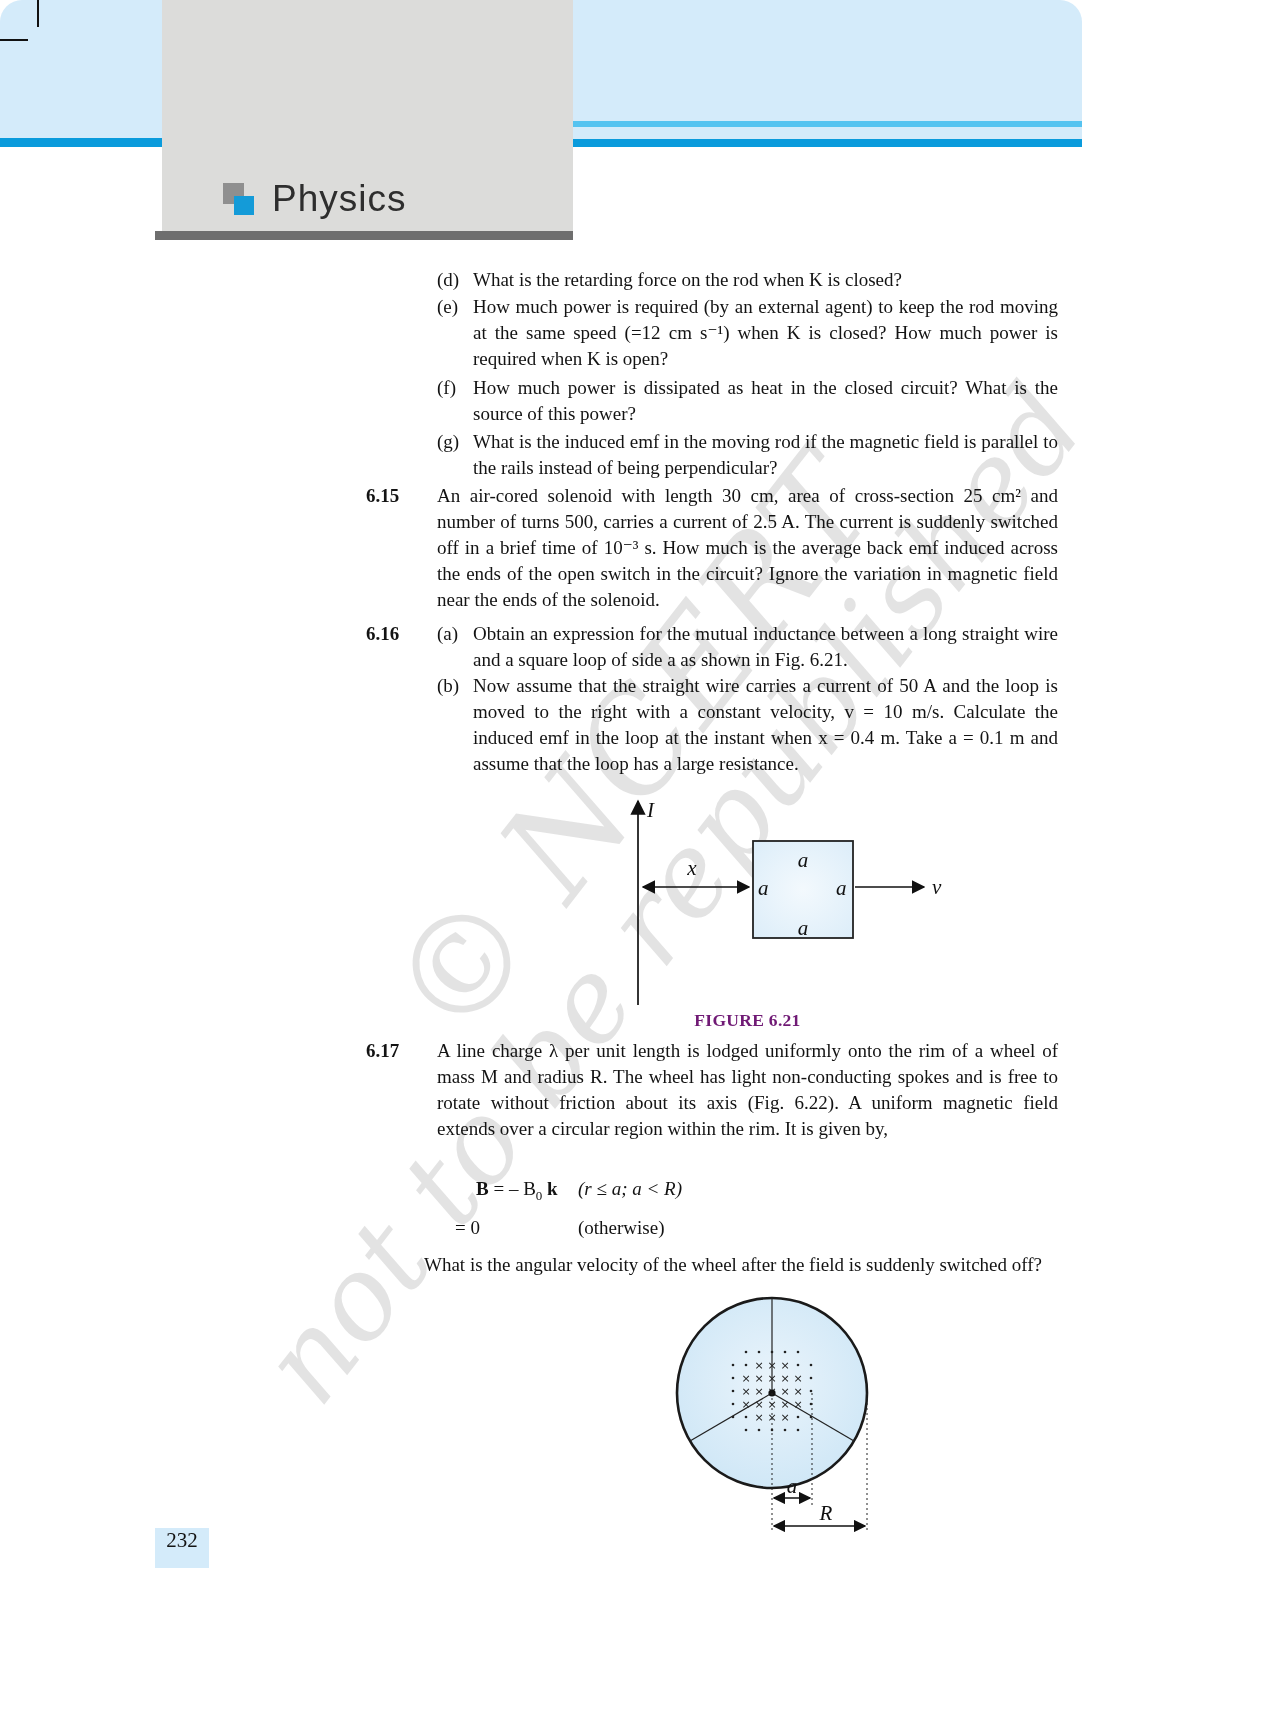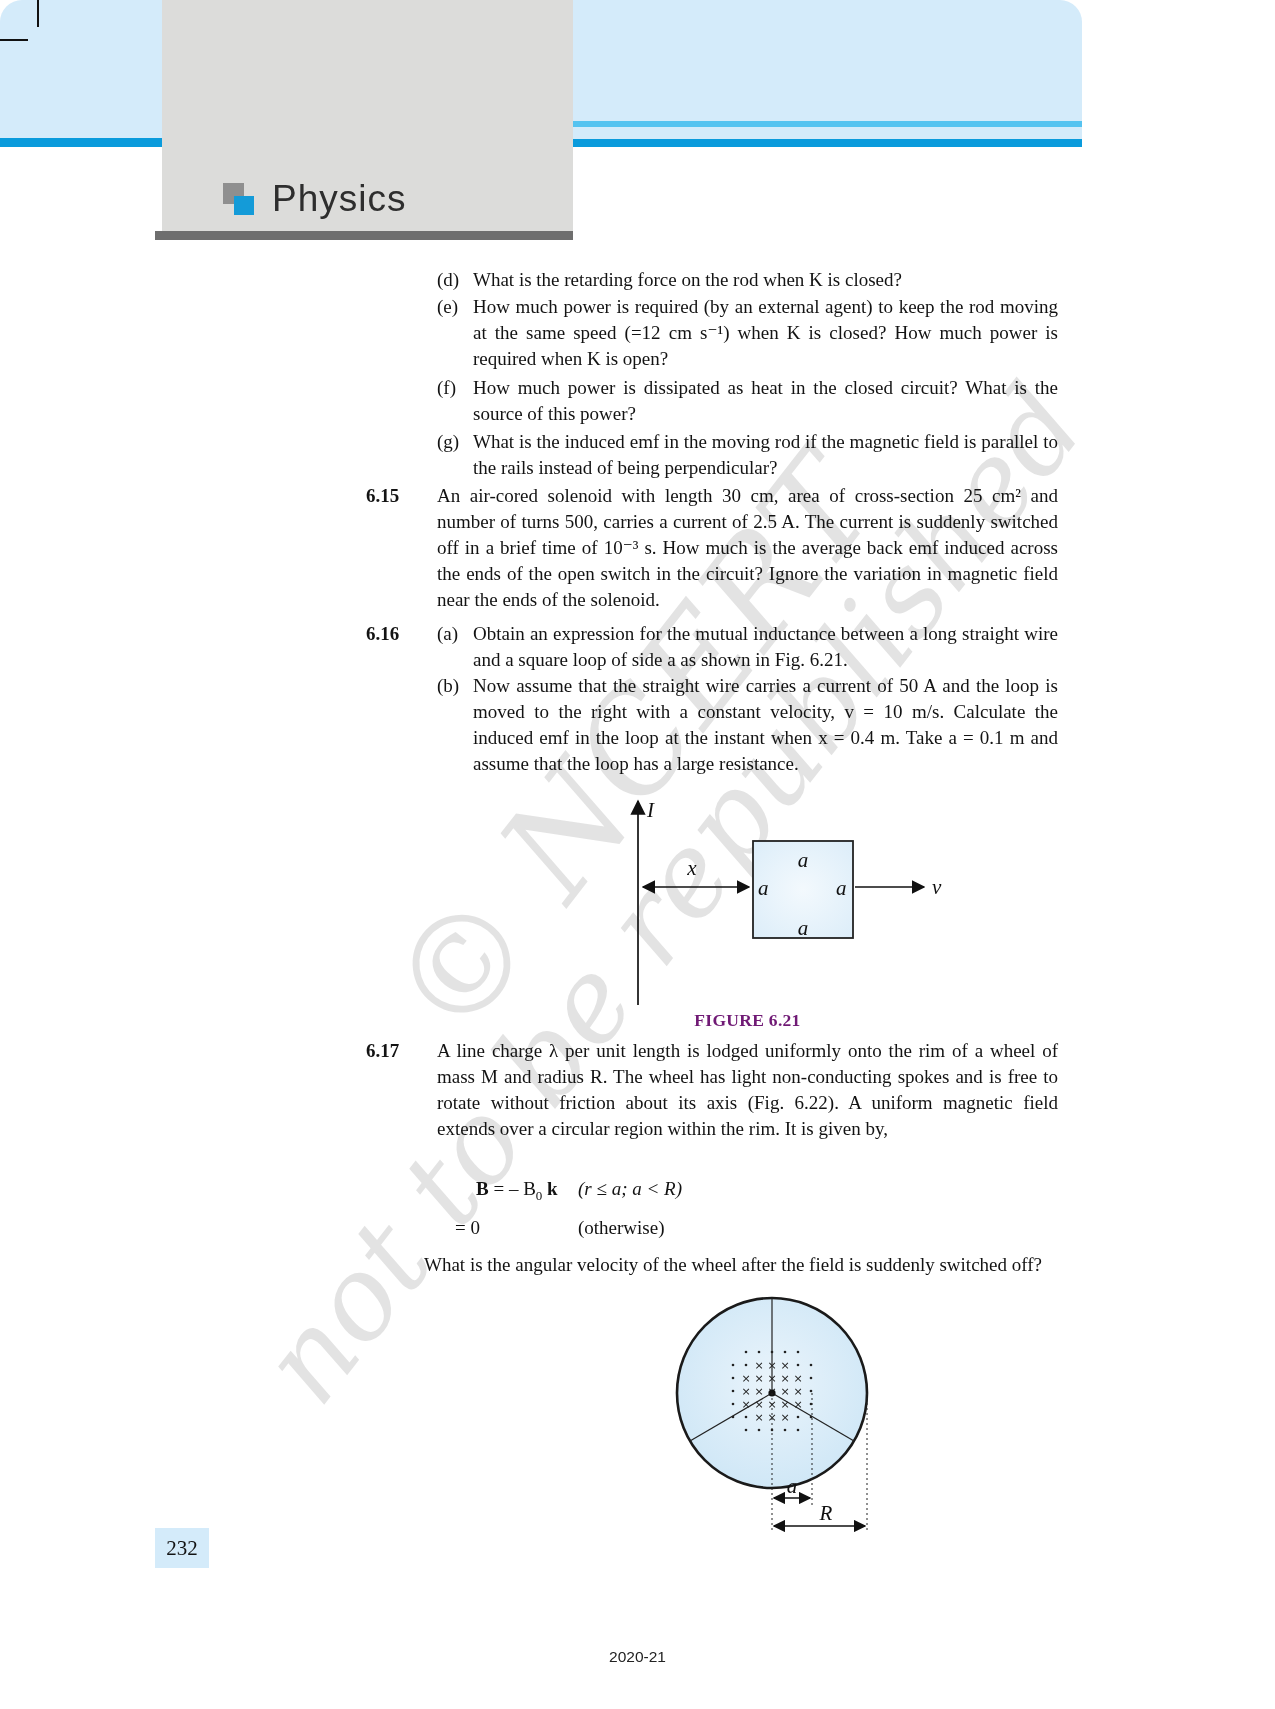--- a/index.html
+++ b/index.html
@@ -32,21 +32,21 @@
   .parts{flex:1 1 auto;}
   .partrow{display:flex;}
 
   .eq{font-size:19px;z-index:2;}
   .eq .bold{font-weight:bold;}
   .eq sub{font-size:13px;}
 
   .caption{color:#701a75;font-weight:bold;font-size:17.5px;text-align:center;
            font-family:"Liberation Serif","DejaVu Serif",serif;letter-spacing:0.3px;z-index:3;}
 
-  .pagenum{background:#d4ebfa;font-size:21px;display:flex;align-items:center;justify-content:center;}
+  .pagenum{background:#d4ebfa;font-size:21px;display:flex;justify-content:center;}
   .year{font-family:"Liberation Sans","DejaVu Sans",sans-serif;font-size:15.5px;color:#222;
         text-align:center;}
 
   svg{overflow:visible;}
   svg text{font-family:"Liberation Serif","DejaVu Serif",serif;}
   .figlabel{font-style:italic;font-size:21px;fill:#111;}
   .fx{font-family:"DejaVu Sans","Liberation Sans",sans-serif;font-size:11px;fill:#222;}
   .z2{z-index:2;}
 </style>
 </head>
@@ -227,15 +227,14 @@
     <text class="figlabel" x="220" y="203" text-anchor="middle" font-size="20">a</text>
 
     <line x1="202" y1="236" x2="293" y2="236" stroke="#111" stroke-width="1.4" marker-start="url(#ah)" marker-end="url(#ah)"></line>
     <text class="figlabel" x="254" y="230" text-anchor="middle">R</text>
   </svg>
 
 
   <div class="abs pagenum" style="left:155px;top:1528px;width:54px;height:40px;">
     <span>232</span>
   </div>
-  <div class="abs year" style="left:0;top:1648px;width:1275px;">2020-21</div>
 
 </div>
 
 </body></html>

